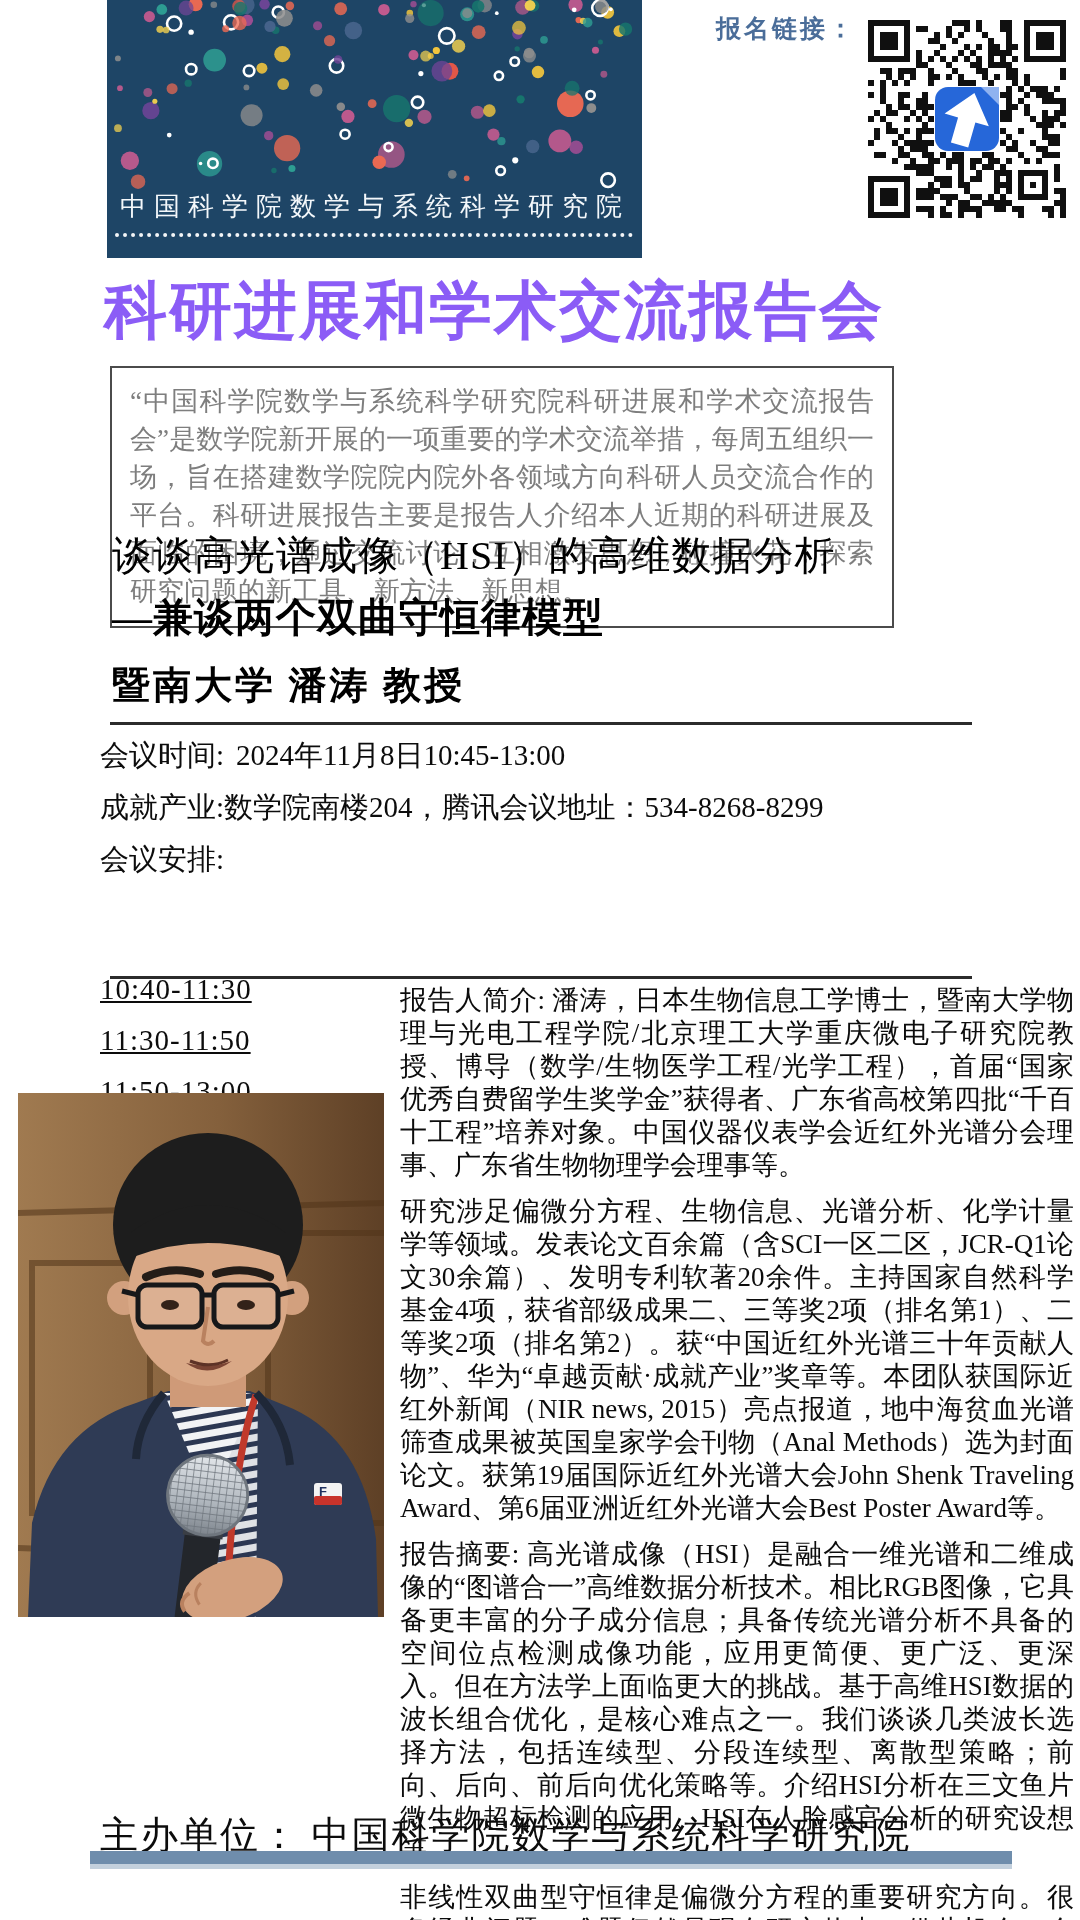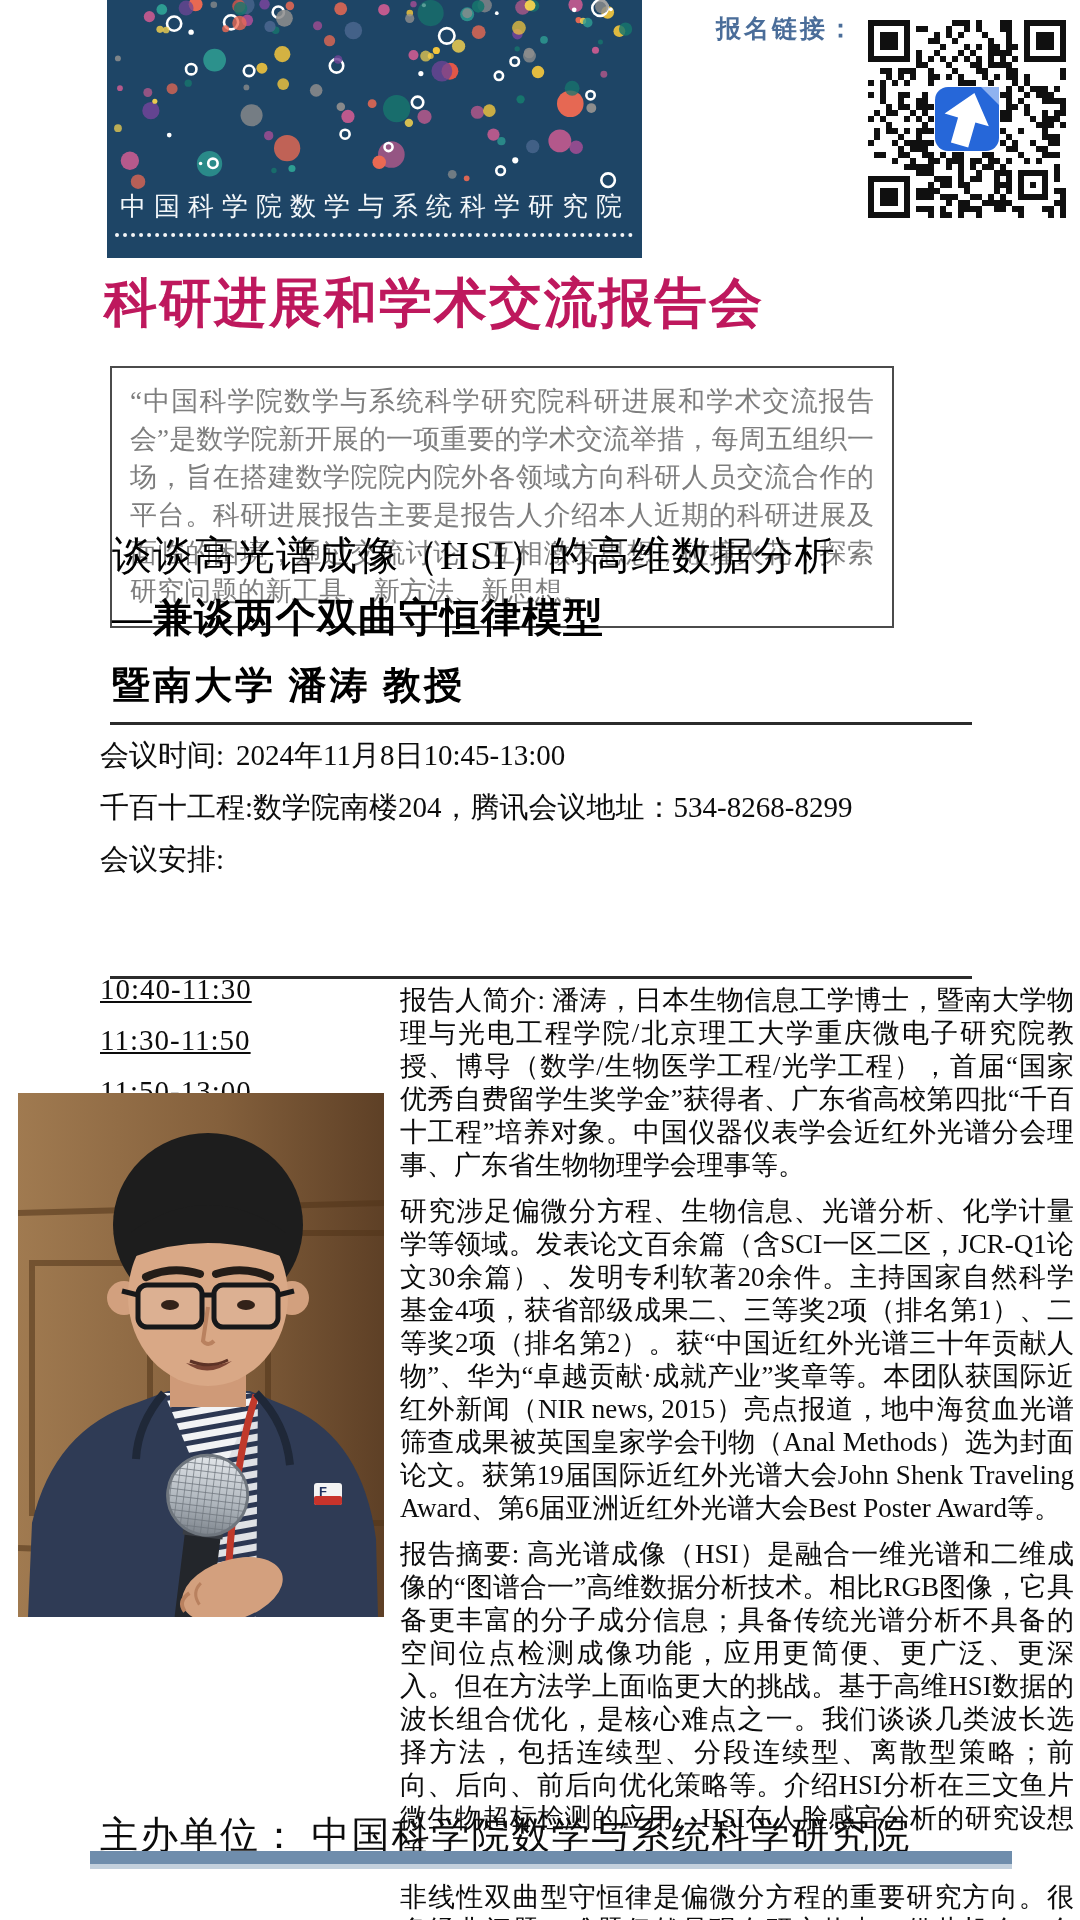--- a/index.html
+++ b/index.html
@@ -16,21 +16,21 @@
                   border-top:4px dotted rgba(255,255,255,.95);}
 
   
   .signup-label{position:absolute;left:716px;top:12px;font-size:25px;color:#4a6d99;
                 letter-spacing:3px;font-weight:600;}
   .qr{position:absolute;left:856px;top:8px;width:222px;height:222px;background:#fff;}
 
   
   .page-title{position:absolute;left:104px;top:268px;width:900px;
               font-family:"Liberation Sans","DejaVu Sans",sans-serif;
-              font-size:53px;font-weight:900;color:#be185d;letter-spacing:2px;white-space:nowrap;}
+              font-size:63px;font-weight:900;color:#8b5cf6;letter-spacing:2px;white-space:nowrap;}
 
   
   .intro-box{position:absolute;left:110px;top:366px;width:744px;border:2px solid #4b4b4b;
              padding:14px 18px 16px 18px;color:#7e7e7e;font-size:27px;line-height:38px;
              text-align:justify;}
 
   
   .talk-line1{position:absolute;left:112px;top:528px;font-size:40px;font-weight:400;color:#000;
               letter-spacing:1px;white-space:nowrap;}
   .talk-line2{position:absolute;left:112px;top:590px;font-size:40px;font-weight:700;color:#000;
@@ -554,21 +554,21 @@
   <div class="speaker">暨南大学 潘涛 教授</div>
 
   <div class="rule rule-top"></div>
 
   <div class="meeting">
     <div class="mrow">
       <span>会议时间:</span>
       <span class="mvalue gap">2024年11月8日10:45-13:00</span>
     </div>
     <div class="mrow">
-      <span>千百十工程:</span>
+      <span>成就产业:</span>
       <span class="mvalue">数学院南楼204，腾讯会议地址：534-8268-8299</span>
     </div>
     <div class="mrow agenda">
       <span class="mlabel">会议安排:</span>
       <span class="mtime">10:40-11:30</span>
       <span class="mitem">科研进展报告</span>
     </div>
     <div class="mrow agenda">
       <span class="mlabel"></span>
       <span class="mtime">11:30-11:50</span>

